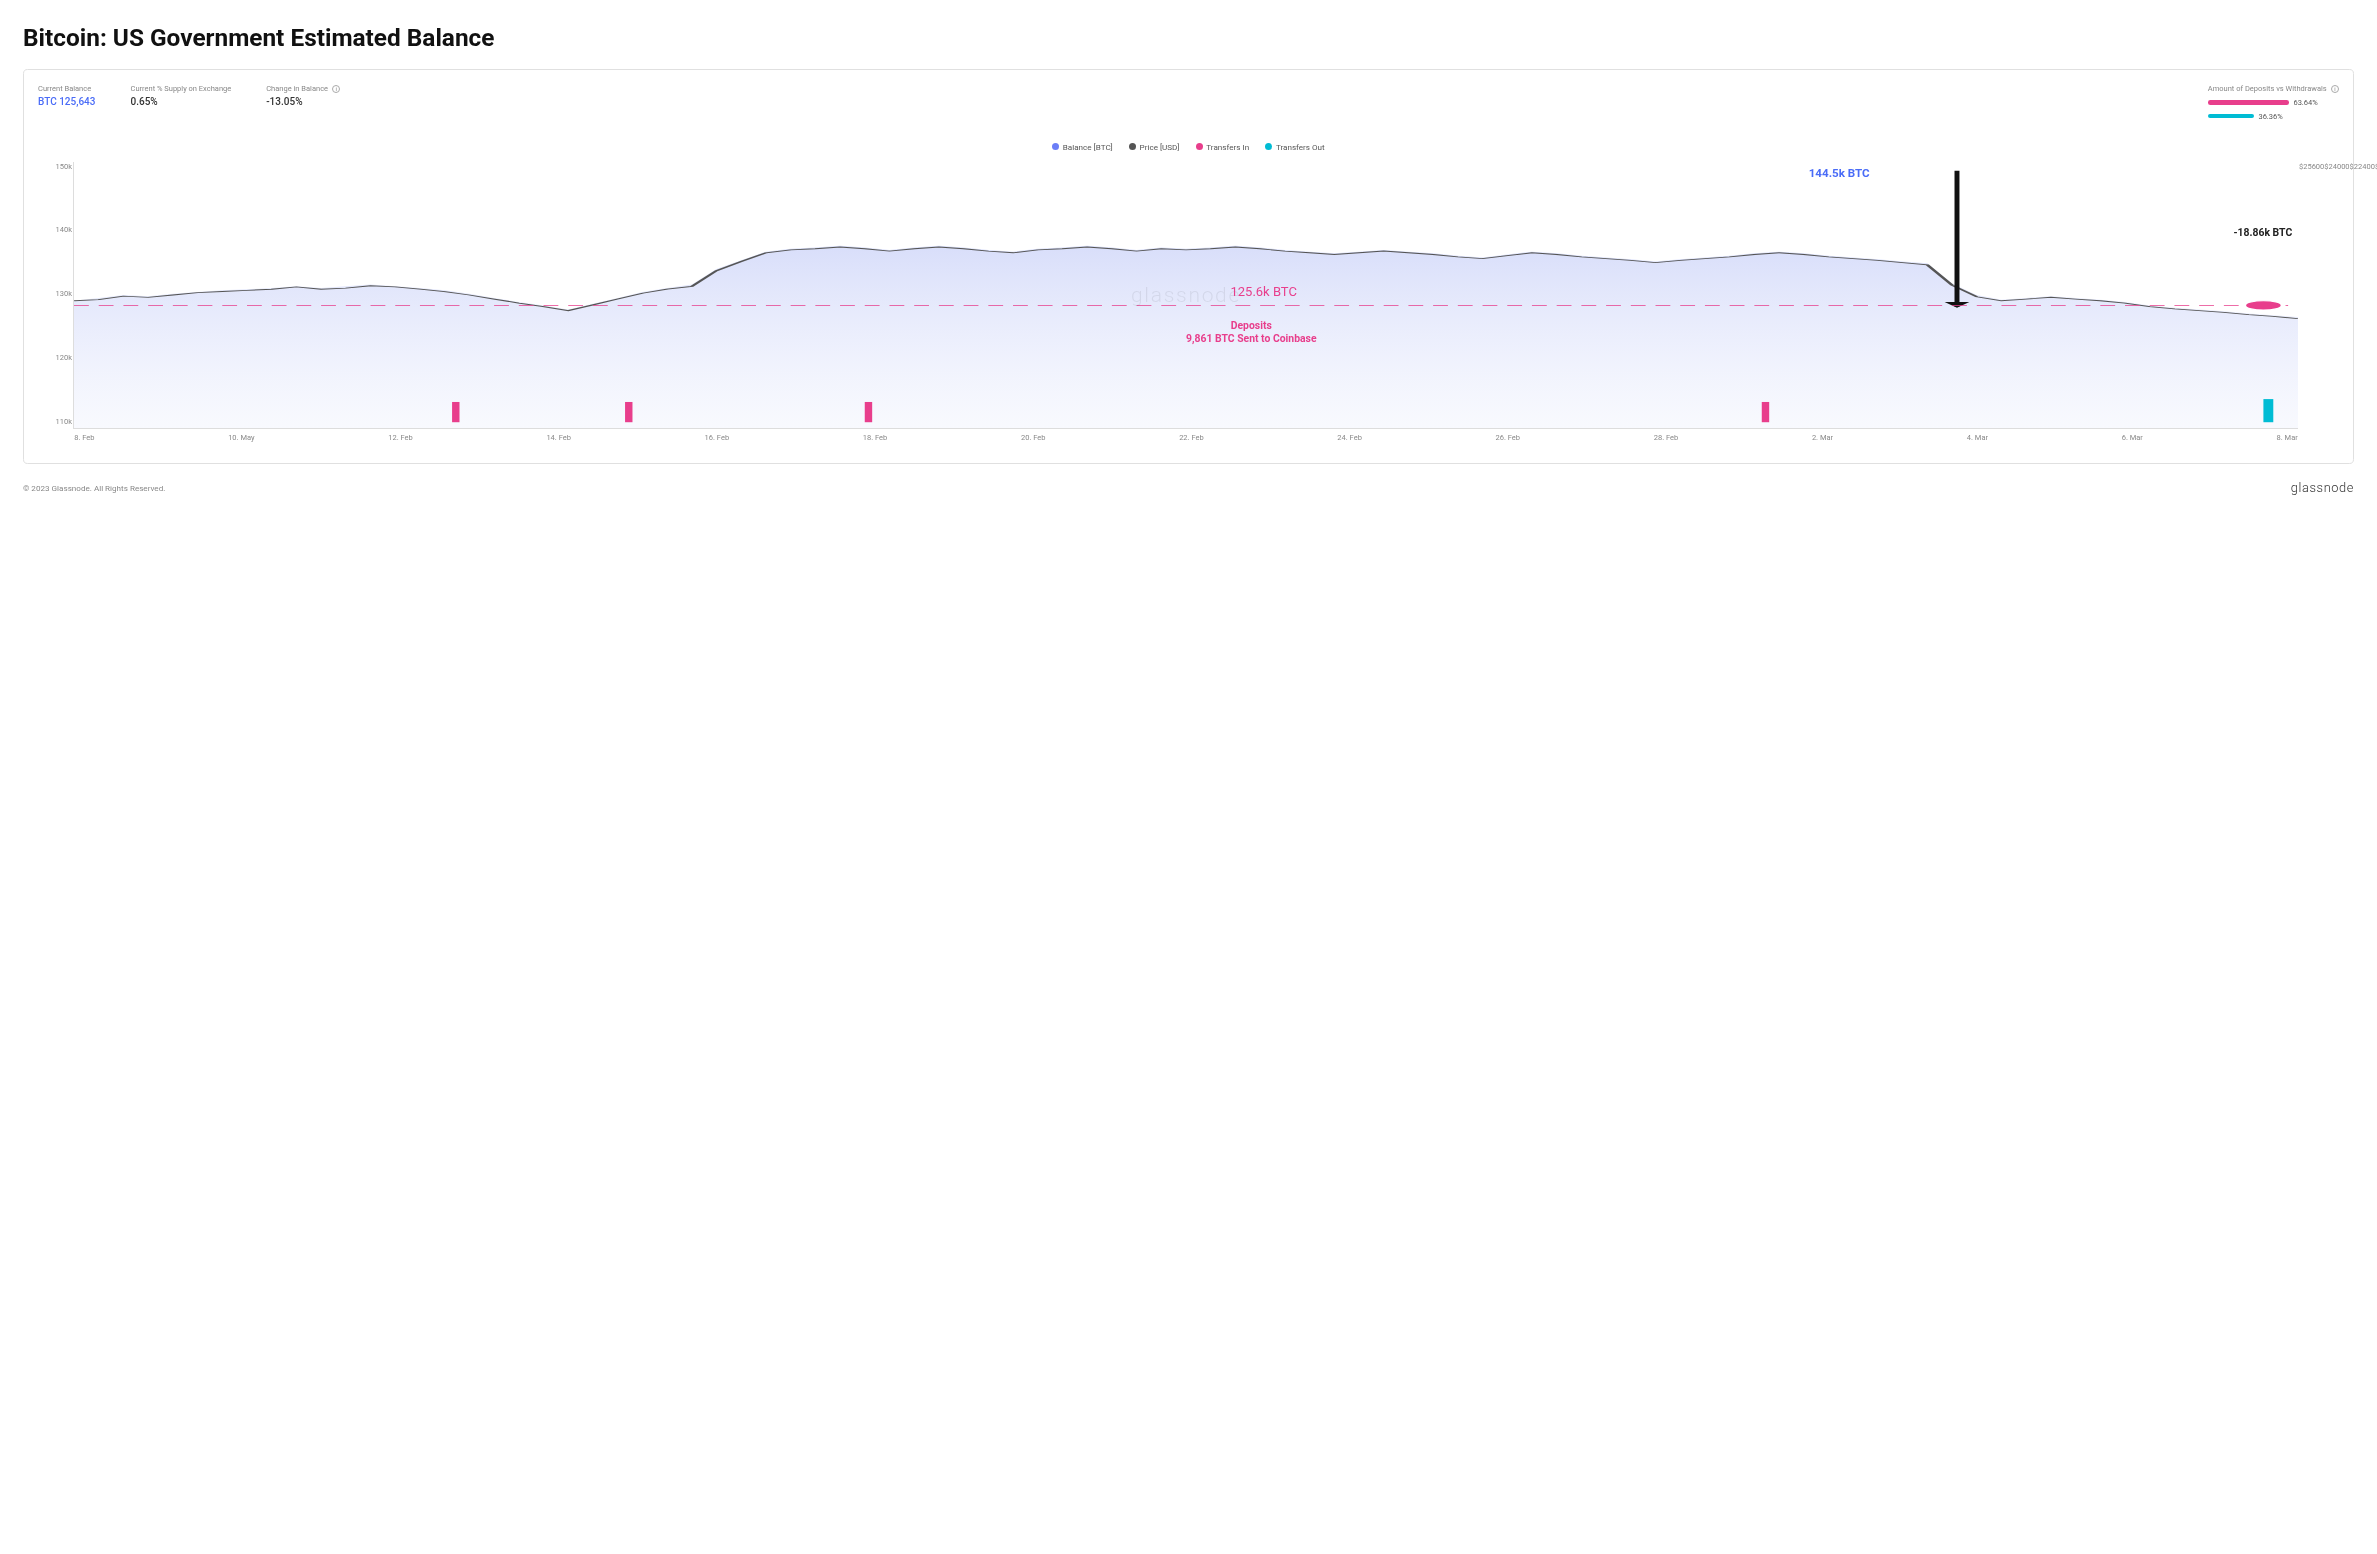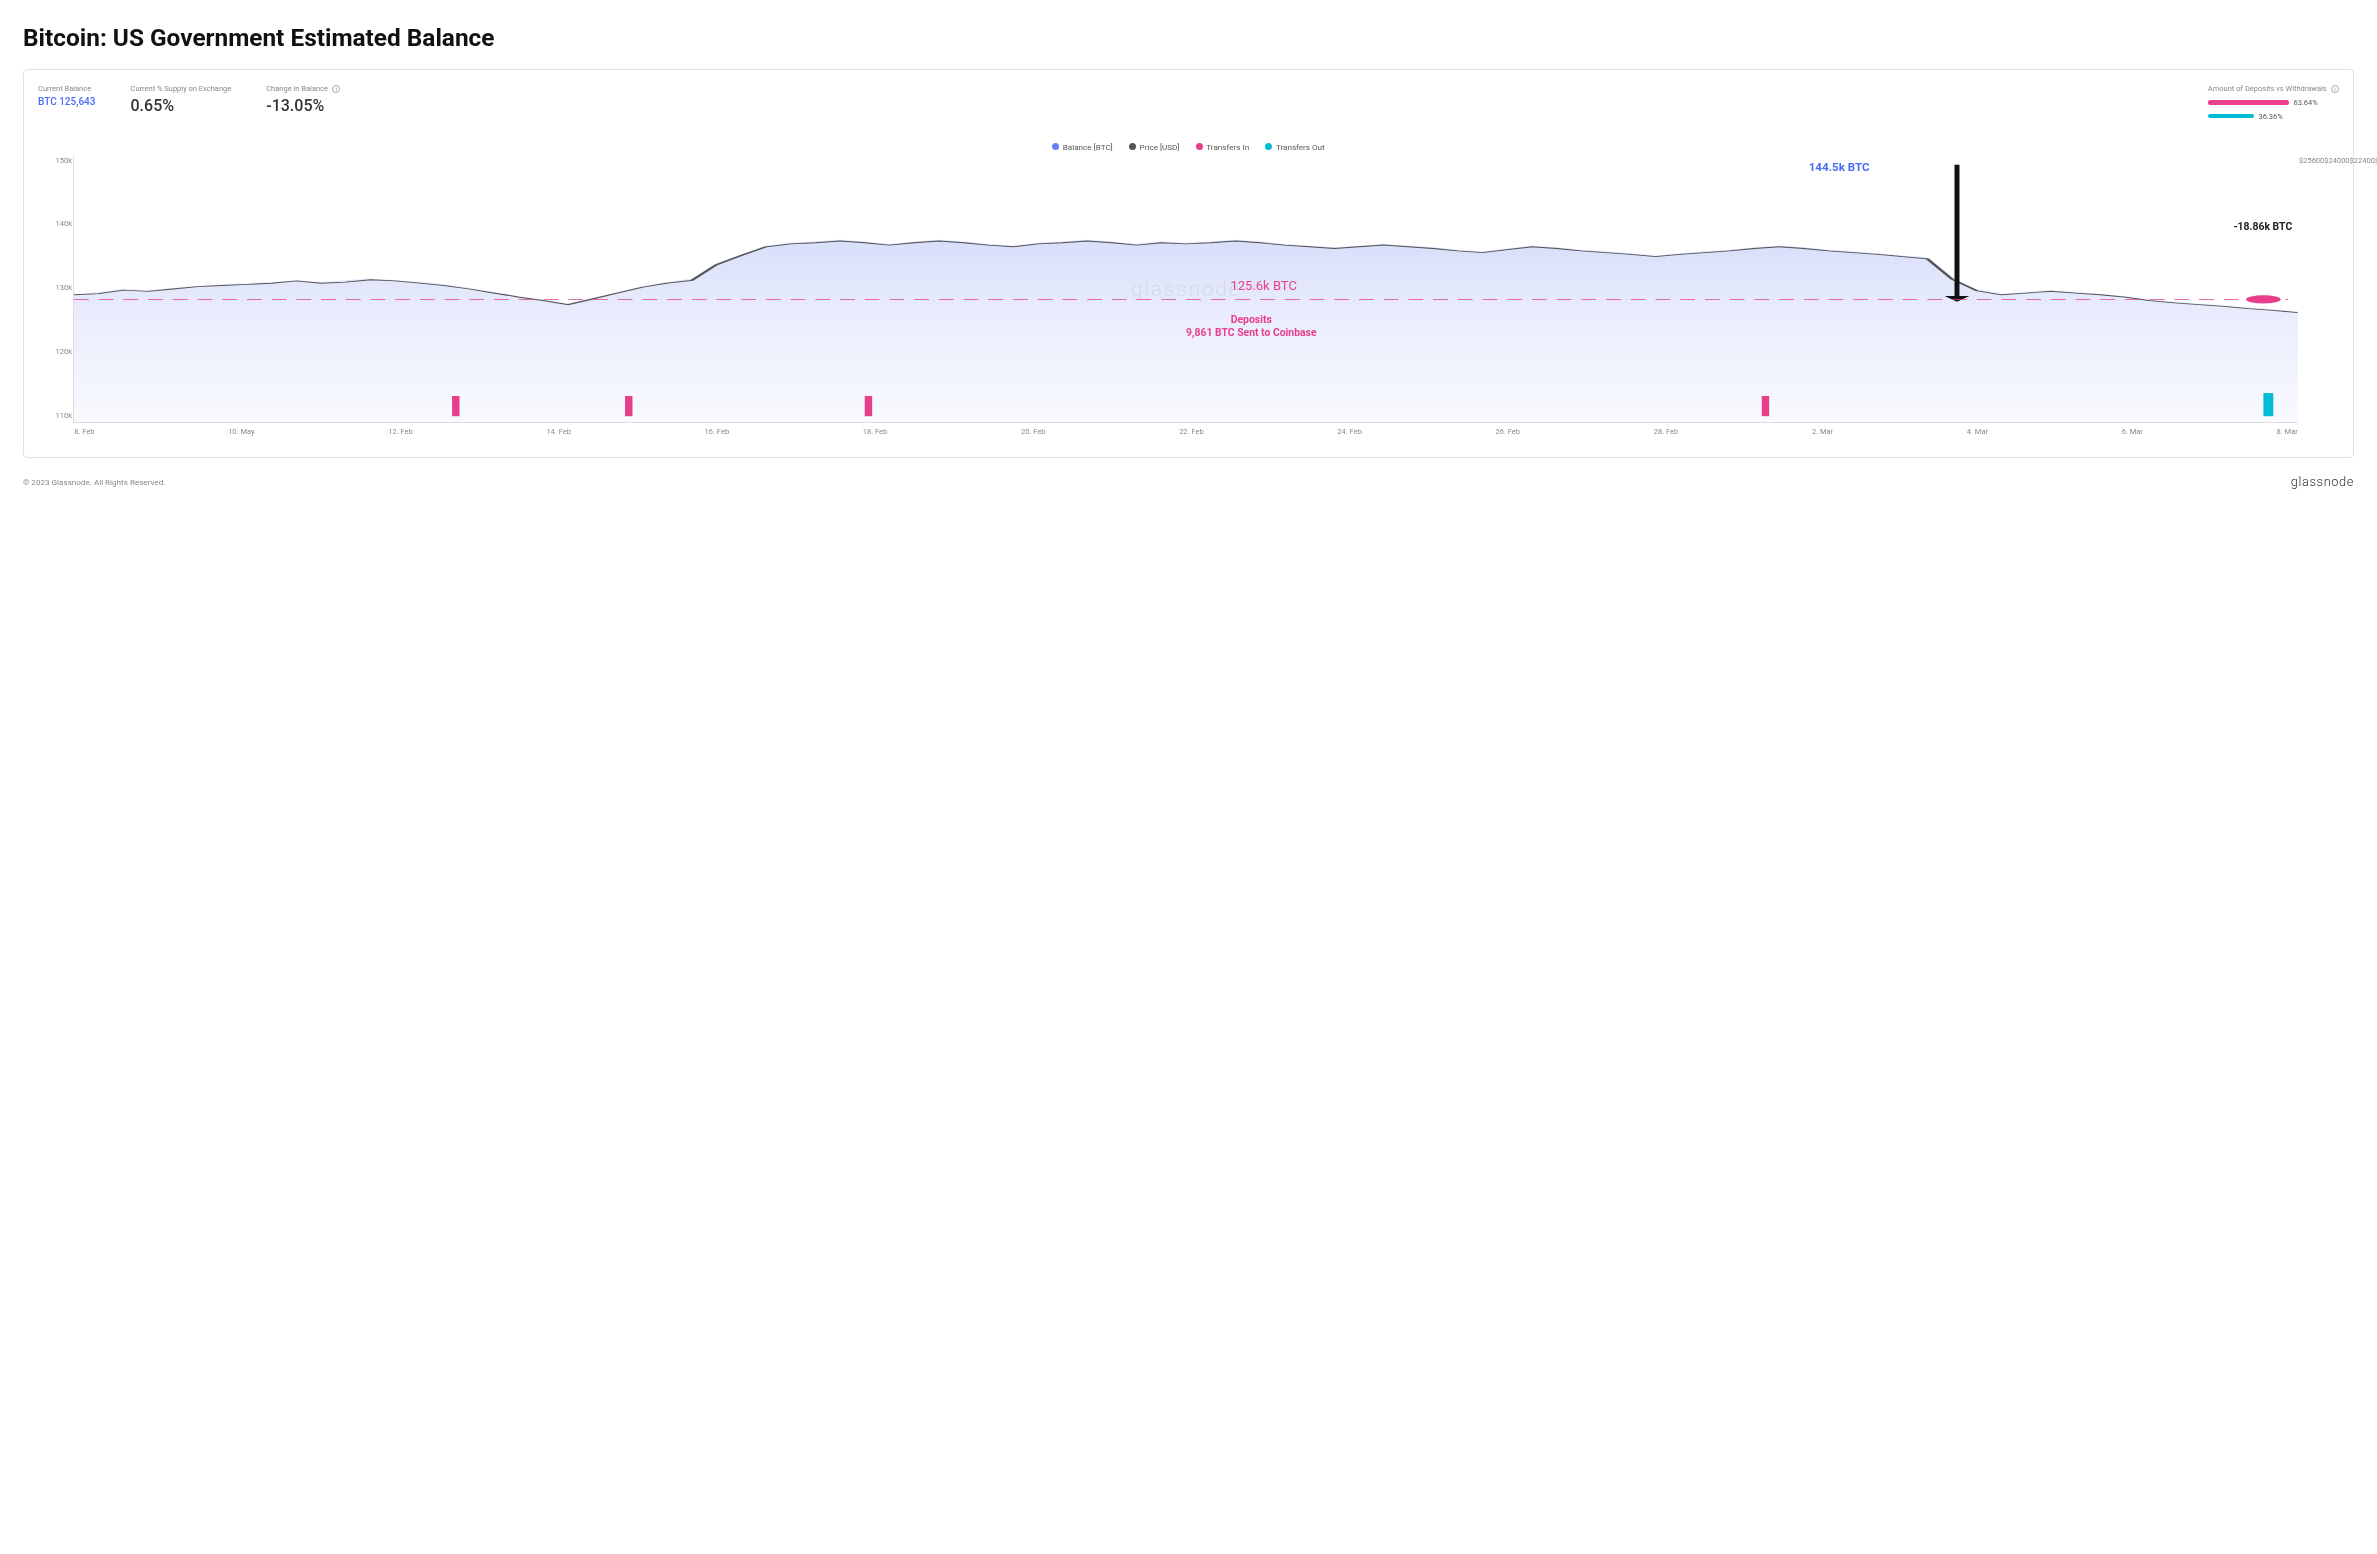--- a/index.html
+++ b/index.html
@@ -23,30 +23,30 @@
     }
     .stats-row {
       display: flex;
       gap: 35px;
       margin-bottom: 11.6px;
       padding-bottom: 9.3px;
     }
     .stat-block { display: flex; flex-direction: column; gap: 2.3px; }
     .stat-label { font-size: 7.5px; color: #888; }
     .stat-value { font-size: 10px; color: #4a6cf7; font-weight: 500; }
-    .stat-value-dark { font-size: 16px; color: #333; font-weight: 500; }
+    .stat-value-dark { font-size: 10px; color: #333; font-weight: 500; }
     .deposits-block { margin-left: auto; min-width: 128px; }
     .deposit-bar-row { display: flex; align-items: center; gap: 4.6px; margin-top: 2.3px; }
     .deposit-bar { height: 4.6px; border-radius: 2.3px; }
     .deposit-pct { font-size: 7.5px; color: #555; }
     .legend-row {
       display: flex;
       justify-content: center;
       gap: 16.3px;
-      margin-bottom: 4px;
+      margin-bottom: 10px;
       font-size: 8.1px;
       color: #555;
     }
     .legend-item { display: flex; align-items: center; gap: 3.5px; }
     .legend-dot { width: 7px; height: 7px; border-radius: 50%; }
     .chart-area {
       position: relative;
       width: 100%;
       height: 267px;
       border-left: 0.6px solid #ddd;

